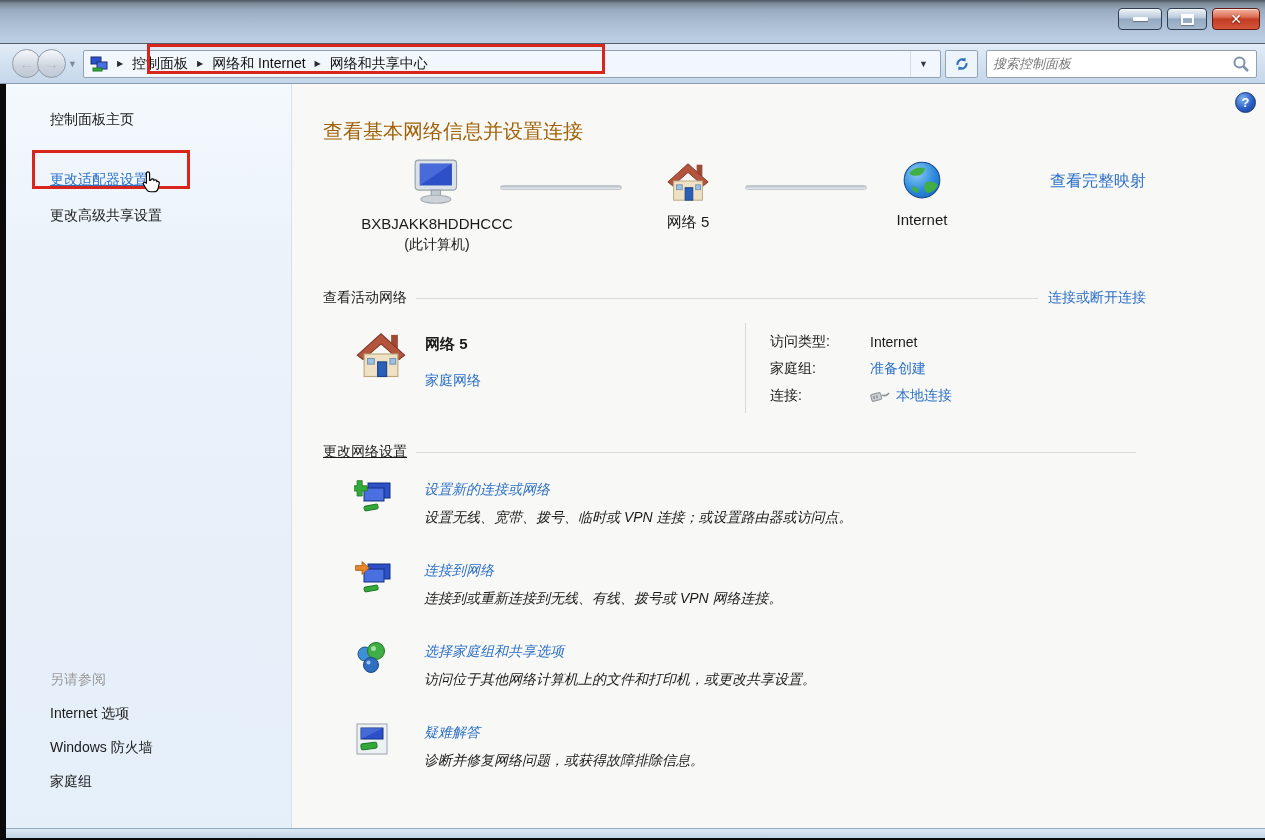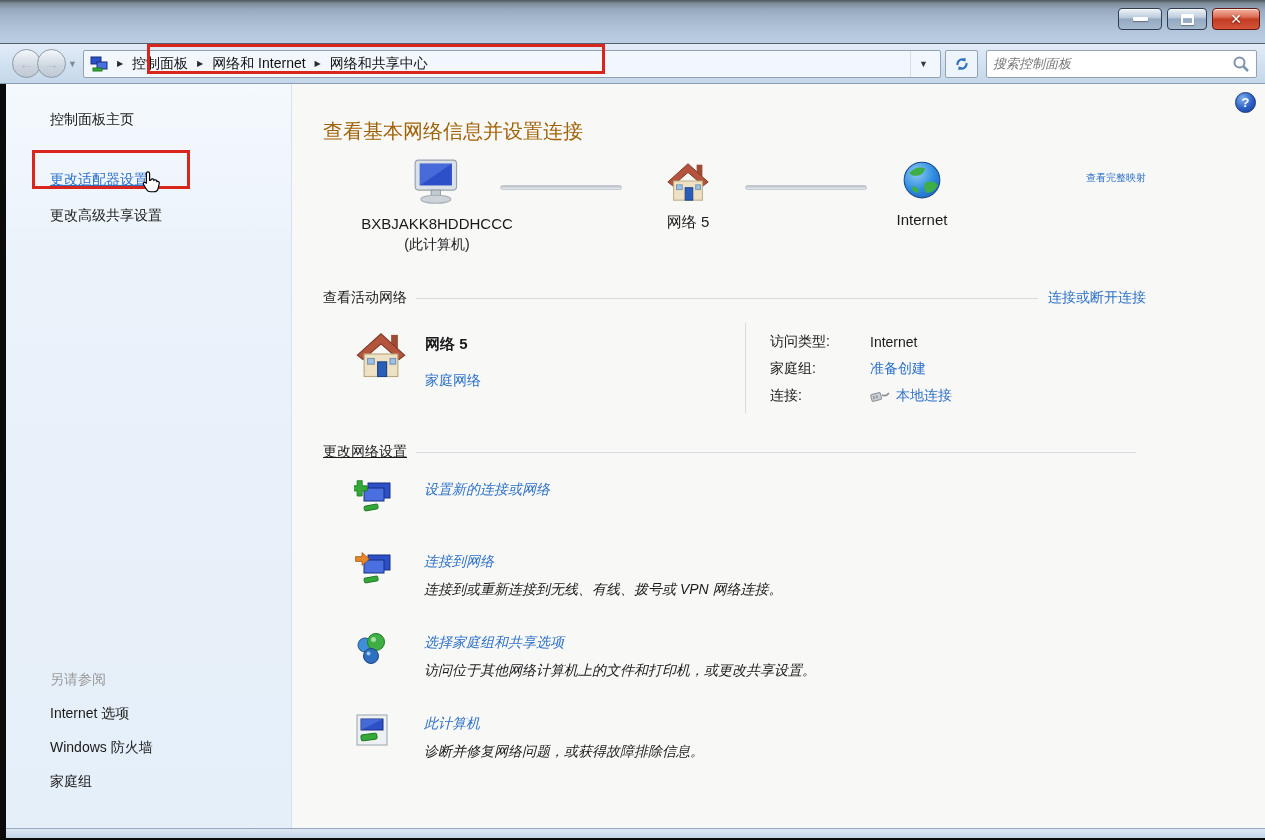--- a/index.html
+++ b/index.html
@@ -60,21 +60,21 @@
   h1 { font-size:20px; font-weight:400; color:#a16207; margin-top:32px; }
 
   
   .netmap { position:relative; height:124px; margin-top:14px; }
   .map-node { position:absolute; top:0; width:170px; text-align:center; cursor:default; }
   .map-node .lbl { margin-top:7px; font-size:15px; }
   .map-node .sub { margin-top:4px; font-size:14px; }
   .map-line { position:absolute; top:26px; height:5px; border-radius:3px;
     background:linear-gradient(180deg,#b7bec6,#e9edf0); border:1px solid #c3c9cf; width:122px; }
   .link { color:#2d71c7; text-decoration:none; cursor:default; }
-  .fullmap { position:absolute; right:0; top:12px; font-size:10px; }
+  .fullmap { position:absolute; right:0; top:12px; font-size:16px; }
 
   
   .sec { display:flex; align-items:center; }
   .sec .rule { flex:1; height:1px; background:#d9dadb; margin:0 10px 0 9px; }
   .sec-active { margin-top:6px; }
   .sec-change { margin-top:26px;text-decoration:underline; }
 
   
   .active-panel { position:relative; margin-top:14px; height:96px; }
   .ap-left { display:flex; padding-left:31px; padding-top:8px; }
@@ -290,20 +290,21 @@
           <div class="task-ico">
             <svg width="40" height="36" viewBox="0 0 40 36">
               <rect x="14" y="4" width="22" height="15" fill="#2d50c8" stroke="#16307e"></rect>
               <rect x="10" y="9" width="20" height="13" fill="#4a6fe0" stroke="#16307e"></rect>
               <path d="M6 2 h6 v6 h6 v6 h-6 v6 h-6 v-6 h-6 v-6 h6 z" transform="translate(-2 0) scale(0.85)" fill="#35a83a" stroke="#1c7a22"></path>
               <rect x="10" y="26" width="14" height="5" rx="2" fill="#35a83a" stroke="#1c7a22" transform="rotate(-10 17 28)"></rect>
             </svg>
           </div>
           <div class="task-text">
             <a class="link">设置新的连接或网络</a>
+            <div class="task-desc">设置无线、宽带、拨号、临时或 VPN 连接；或设置路由器或访问点。</div>
           </div>
         </div>
 
         <div class="task">
           <div class="task-ico">
             <svg width="40" height="36" viewBox="0 0 40 36">
               <rect x="14" y="4" width="22" height="15" fill="#2d50c8" stroke="#16307e"></rect>
               <rect x="10" y="9" width="20" height="13" fill="#4a6fe0" stroke="#16307e"></rect>
               <path d="M2 9 h8 v-5 l9 8 -9 8 v-5 h-8 z" transform="scale(0.8) translate(0 -2)" fill="#e8862a" stroke="#a85a12"></path>
               <rect x="10" y="26" width="14" height="5" rx="2" fill="#35a83a" stroke="#1c7a22" transform="rotate(-10 17 28)"></rect>
@@ -334,21 +335,21 @@
         <div class="task">
           <div class="task-ico">
             <svg width="38" height="36" viewBox="0 0 36 36">
               <rect x="2" y="2" width="30" height="30" fill="#eef1f3" stroke="#9aa4ad"></rect>
               <rect x="6" y="6" width="22" height="11" fill="#2d50c8" stroke="#16307e"></rect>
               <path d="M6 6 L28 6 L6 17 Z" fill="#5f82e8" opacity="0.5"></path>
               <rect x="6" y="21" width="16" height="6" rx="2" fill="#35a83a" stroke="#1c7a22" transform="rotate(-8 14 24)"></rect>
             </svg>
           </div>
           <div class="task-text">
-            <a class="link">此计算机</a>
+            <a class="link">疑难解答</a>
             <div class="task-desc">诊断并修复网络问题，或获得故障排除信息。</div>
           </div>
         </div>
 
       </div>
     </div>
   </div>
 
   <div class="bottom-frame"></div>
 </div>

